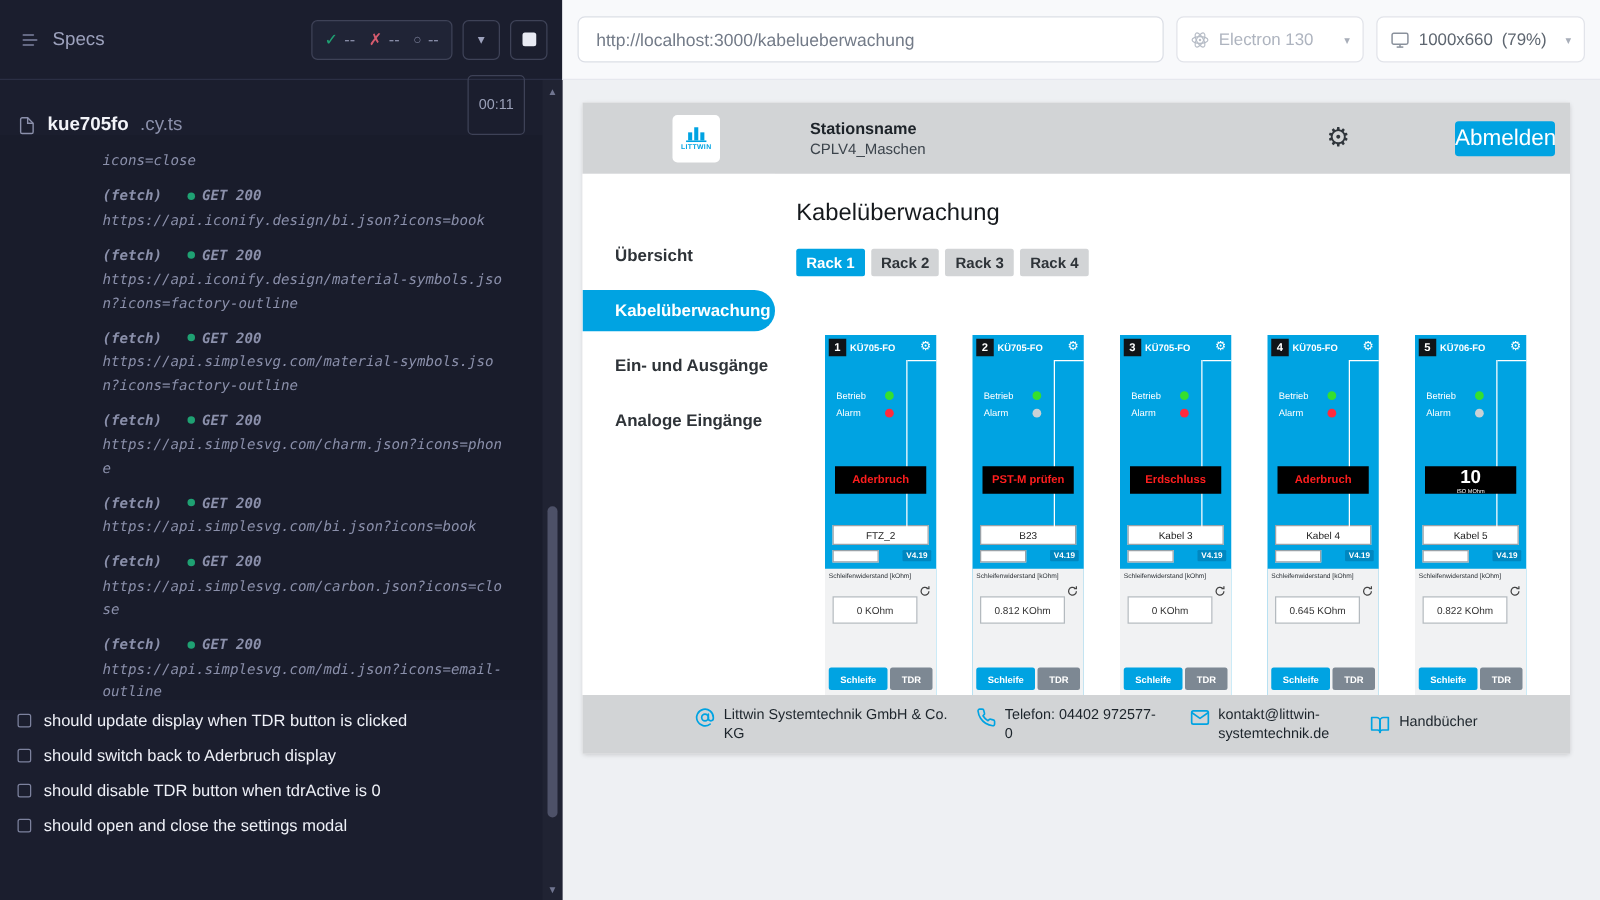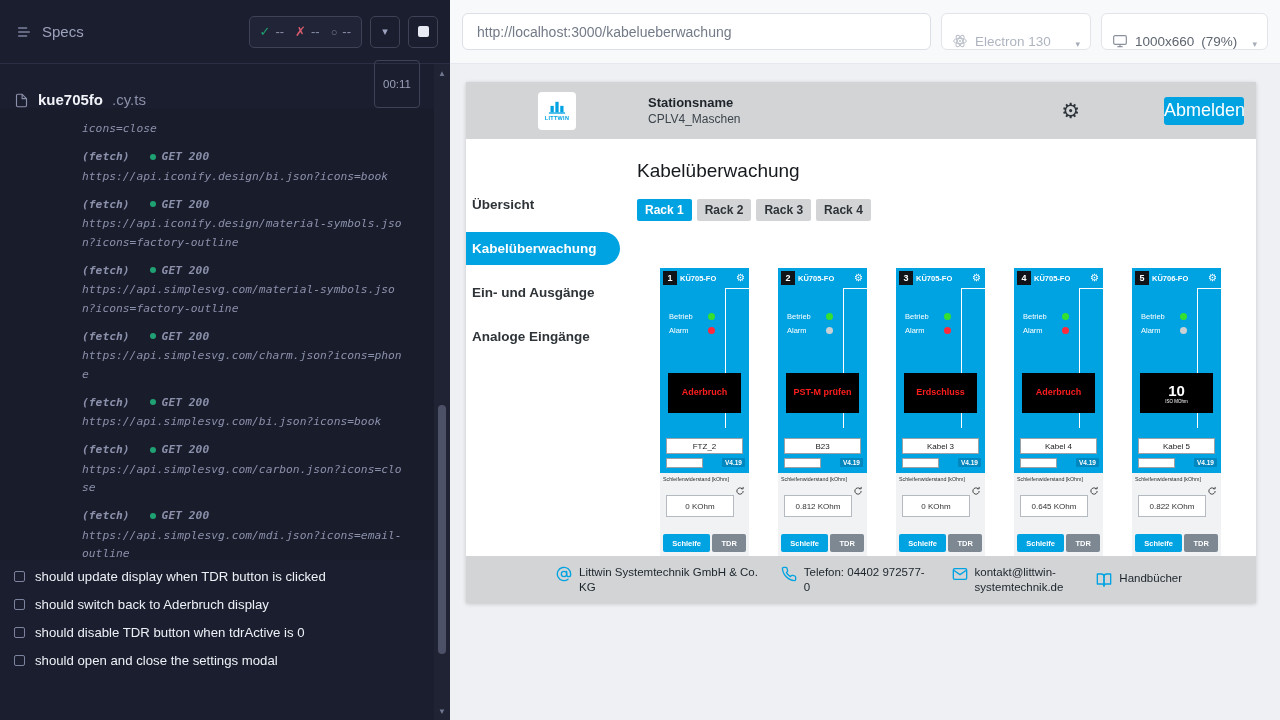--- a/index.html
+++ b/index.html
@@ -39,58 +39,58 @@
 
 .cy-scroll{width:16px;flex:none;background:#202333;position:relative}
 .sc-arrow{position:absolute;left:0;width:16px;height:14px;display:flex;align-items:center;justify-content:center;font-size:8px;color:#707590;cursor:pointer}
 .sc-up{top:2px}.sc-down{bottom:2px}
 .sc-thumb{position:absolute;left:4px;width:8px;border-radius:4px;background:#4d5168;top:52%;height:38%;cursor:pointer}
 
 
 .pane{flex:1;display:flex;flex-direction:column;background:#eef0f3;min-width:0}
 .tb{height:64px;flex:none;background:#f8f9fb;border-bottom:1px solid #e6e8ee;display:flex;align-items:center;gap:10px;padding:0 12px}
 .url{flex:1;height:37px;border:1px solid #dcdfe6;border-radius:6px;background:#fff;color:#737b88;font-size:14px;padding:0 14px;font-family:inherit;outline:none}
-.sel{height:37px;border:1px solid #e2e4ea;border-radius:6px;background:#fff;display:flex;align-items:flex-end;padding:0 10px;gap:7px;cursor:pointer;flex:none}
+.sel{height:37px;border:1px solid #e2e4ea;border-radius:6px;background:#fff;display:flex;align-items:center;padding:0 10px;gap:7px;cursor:pointer;flex:none}
 .sel.browser{width:150px;color:#aeb4bf;font-size:13.5px}
 .sel.vp{width:167px;color:#5e6670;font-size:13.5px}
 .chev{margin-left:auto;font-size:9px;color:#a7adb8}
 .aut{flex:1;padding:18px 0 0 16px}
 
 
 .app{width:790px;height:521px;background:#fff;box-shadow:0 1px 4px rgba(0,0,0,.18);display:flex;flex-direction:column}
 .app-head{height:57px;flex:none;background:#d2d4d6;display:flex;align-items:center;padding:0 12px 0 72px}
 .logo{width:38px;height:38px;background:#fff;border-radius:4px;display:flex;flex-direction:column;align-items:center;justify-content:center;flex:none}
 .logo-text{font-size:5.5px;font-weight:bold;color:var(--accent);letter-spacing:.3px;margin-top:1px}
 .station{margin-left:72px}
 .station-label{font-size:13px;font-weight:bold;color:#1d2329}
 .station-name{font-size:12px;color:#3c444c;margin-top:2px}
 .head-gear{margin-left:auto;margin-right:84px;font-size:21px;color:#2f353b;line-height:1;cursor:pointer}
 .logout{width:80px;height:28px;background:var(--accent);color:#fff;border:none;border-radius:3px;font-size:18px;font-family:inherit;cursor:pointer}
 .app-body{flex:1;display:flex;min-height:0;overflow:hidden}
 .side{width:154px;flex:none;padding-top:49px;background:#fff}
-.side-item{height:33px;line-height:33px;padding-left:6px;font-size:13.5px;font-weight:bold;color:#2e3338;margin-bottom:11px;cursor:pointer}
+.side-item{height:33px;line-height:33px;padding-left:26px;font-size:13.5px;font-weight:bold;color:#2e3338;margin-bottom:11px;cursor:pointer}
 .side-item.active{background:var(--accent);color:#fff;border-radius:0 17px 17px 0}
 .main{flex:1;padding-left:17px;min-width:0}
 .pg-title{margin-top:21px;font-size:19px;font-weight:500;color:#15191d}
 .tabs{display:flex;gap:5px;margin-top:17px}
 .tab{height:22px;padding:0 8px;display:flex;align-items:center;font-size:12px;font-weight:bold;background:#d2d4d6;color:#2e3338;border-radius:2px;cursor:pointer}
 .tab.active{background:var(--accent);color:#fff}
 .cards{display:flex;gap:29px;margin-top:47px;justify-content:center;padding-right:12px}
 .card{width:89px;height:290px;background:var(--accent);position:relative;flex:none;display:flex;flex-direction:column}
 .card-head{height:20px;flex:none;display:flex;align-items:center;padding:0 3px;gap:3px}
 .card-num{width:14px;height:14px;background:#101418;color:#fff;font-size:9px;font-weight:bold;display:flex;align-items:center;justify-content:center}
 .card-model{flex:1;font-size:7.5px;font-weight:bold;color:#fff;white-space:nowrap}
 .card-gear{font-size:10px;color:#fff;line-height:1;margin-right:1px;cursor:pointer}
 .vline{position:absolute;top:20px;right:23px;height:140px;width:0;border-left:1.5px solid #fff}
 .hline{position:absolute;top:20px;right:0;width:23px;border-top:1.5px solid #fff}
 .status-row{width:65px;display:flex;align-items:center;padding:0 10px 0 9px;height:14px;flex:none}
 .status-row.first{margin-top:21px}
 .status-lbl{font-size:7.5px;color:#fff}
 .led{width:7px;height:7px;border-radius:50%;margin-left:auto;background:#9aa}
-.display{position:relative;z-index:1;margin:36px 8px 0;height:40px;background:#000;display:flex;flex-direction:column;align-items:center;justify-content:center;flex:none}
+.display{position:relative;z-index:1;margin:36px 8px 0;height:22px;background:#000;display:flex;flex-direction:column;align-items:center;justify-content:center;flex:none}
 .disp-alarm{font-size:9px;font-weight:bold;color:var(--alarm-text);text-align:center;line-height:1.1}
 .disp-num{font-size:15px;font-weight:bold;color:#fff;line-height:1}
 .disp-unit{font-size:4.5px;color:#fff;margin-top:1px}
 .cable-name{margin:25px 6px 0;height:16px;background:#fff;border:1px solid #9aa2a8;font-size:8px;color:#222;display:flex;align-items:center;justify-content:center;flex:none}
 .ver-row{margin:3px 4px 0 6px;height:11px;display:flex;align-items:center;justify-content:space-between;flex:none}
 .mini-box{width:37px;height:10px;background:#fff;border:1px solid #9aa2a8}
 .version{font-size:6.5px;font-weight:bold;color:#fff;background:var(--accent-dark);padding:1px 3px;border-radius:1px}
 .panel{margin-top:5px;flex:1;background:#f1f2f3;position:relative;display:flex;flex-direction:column;padding:3px 3px 0;min-height:0}
 .panel-label{font-size:5.3px;color:#2a2f34}
 .refresh{position:absolute;top:13px;right:4px;cursor:pointer;line-height:0}

